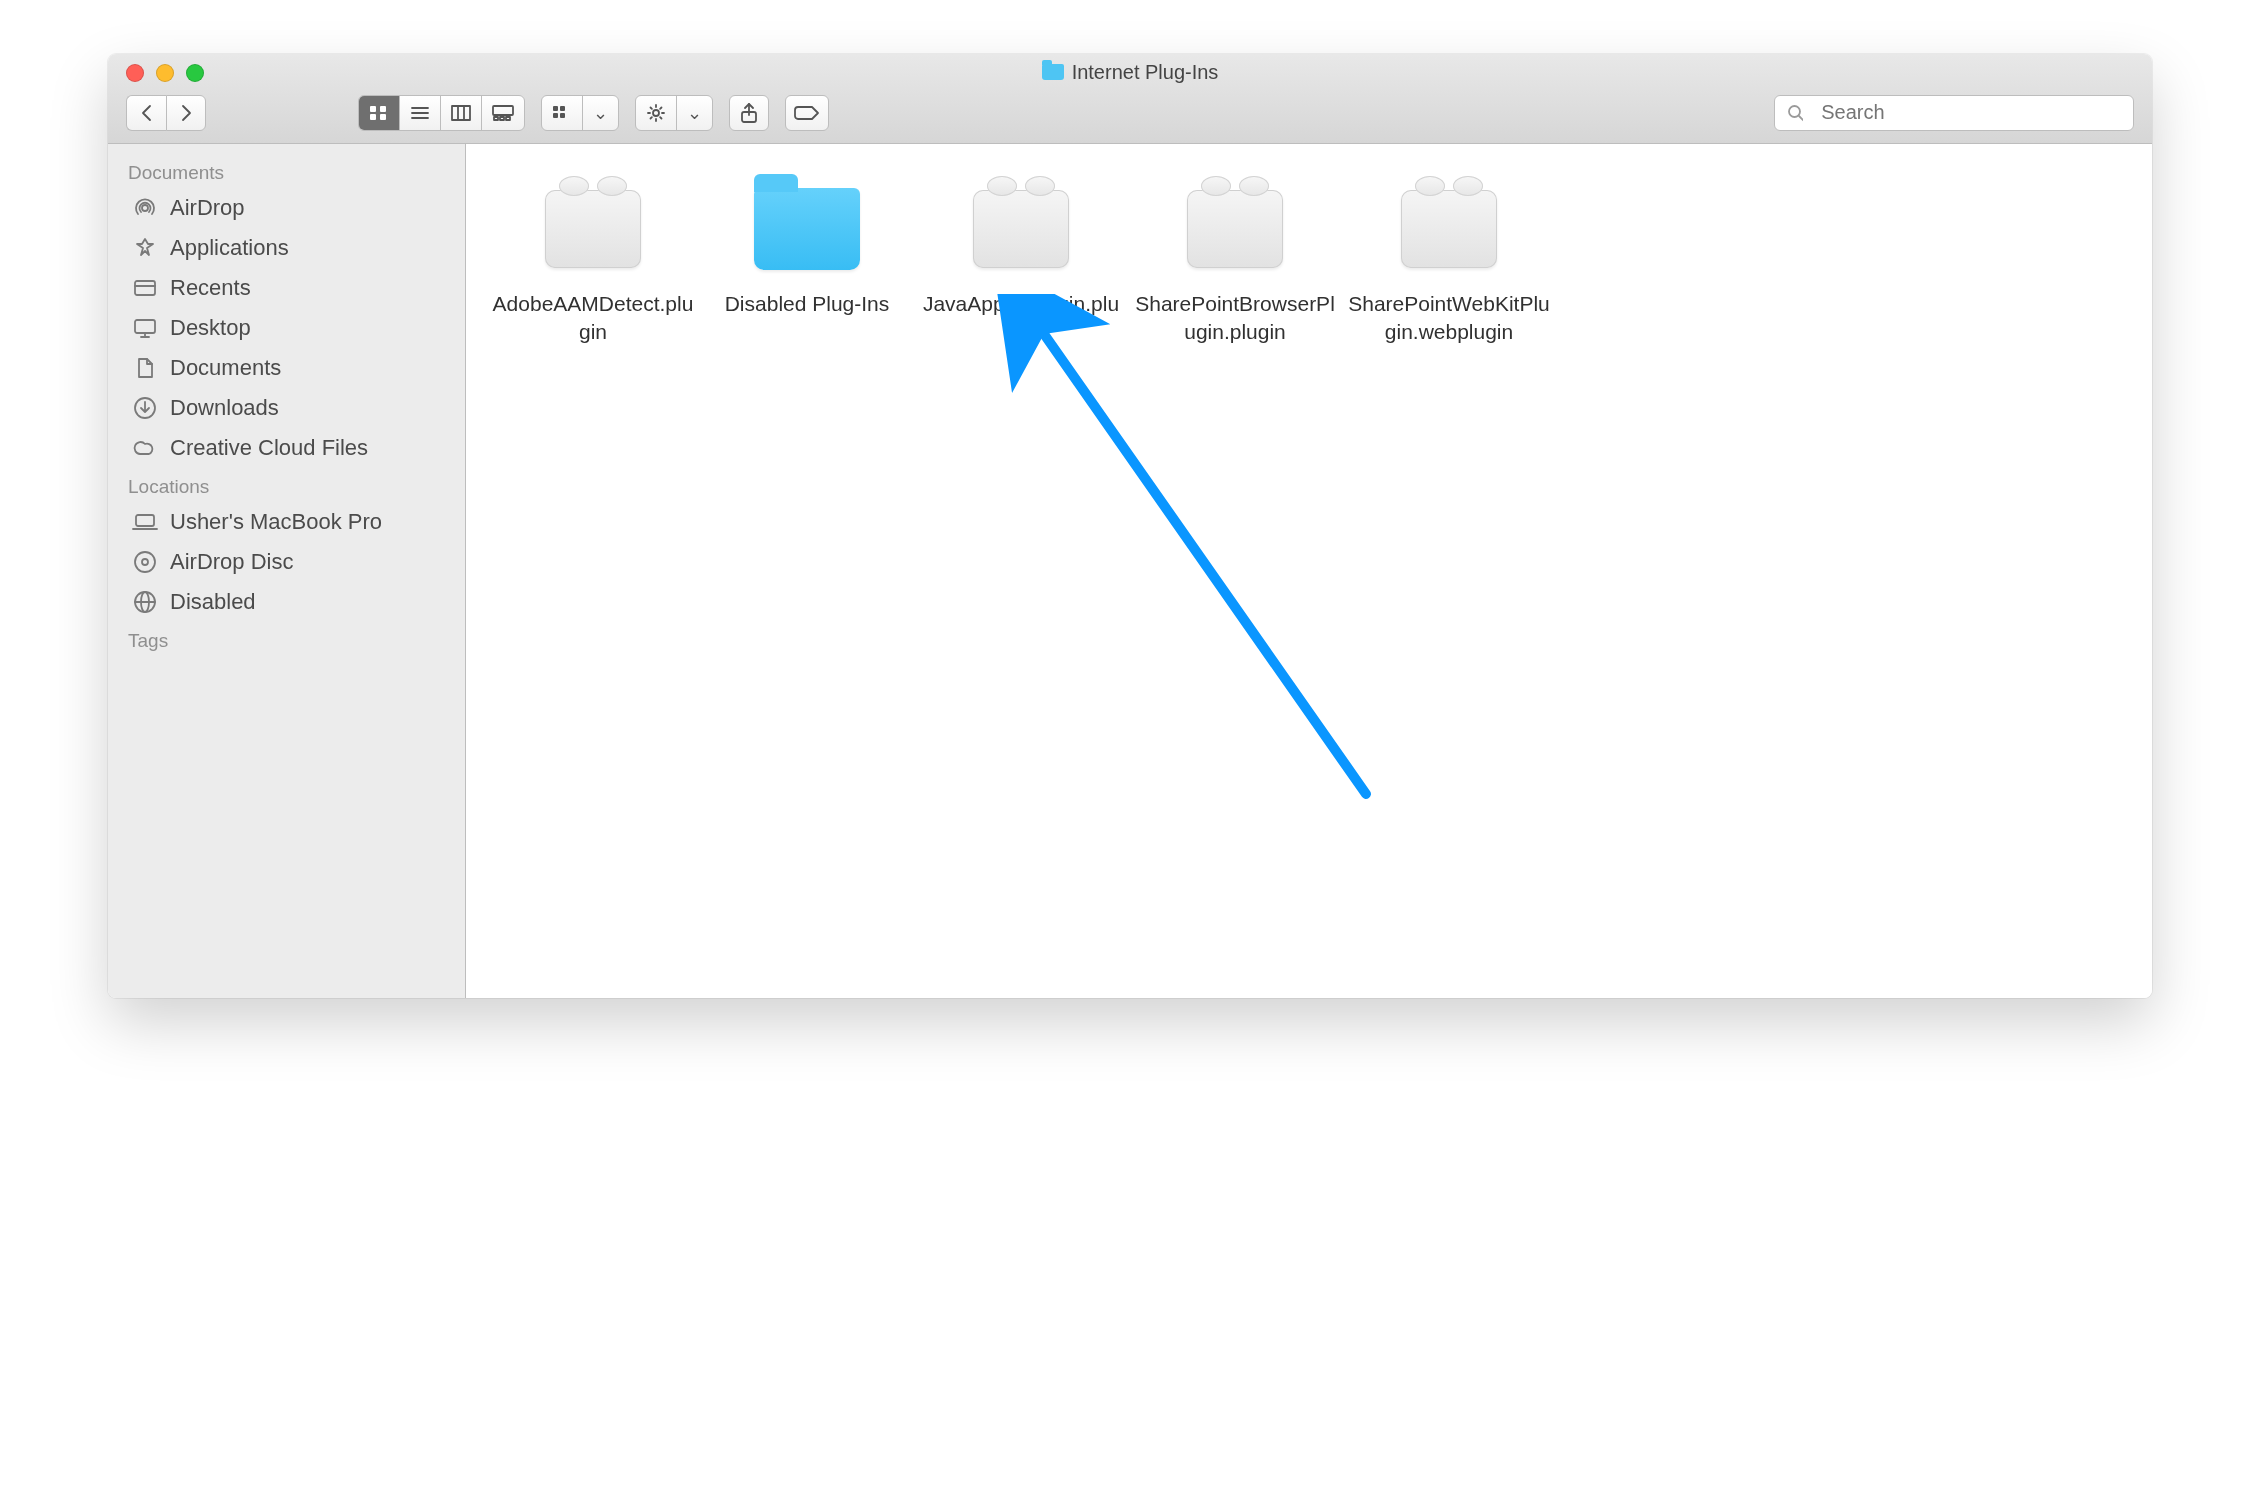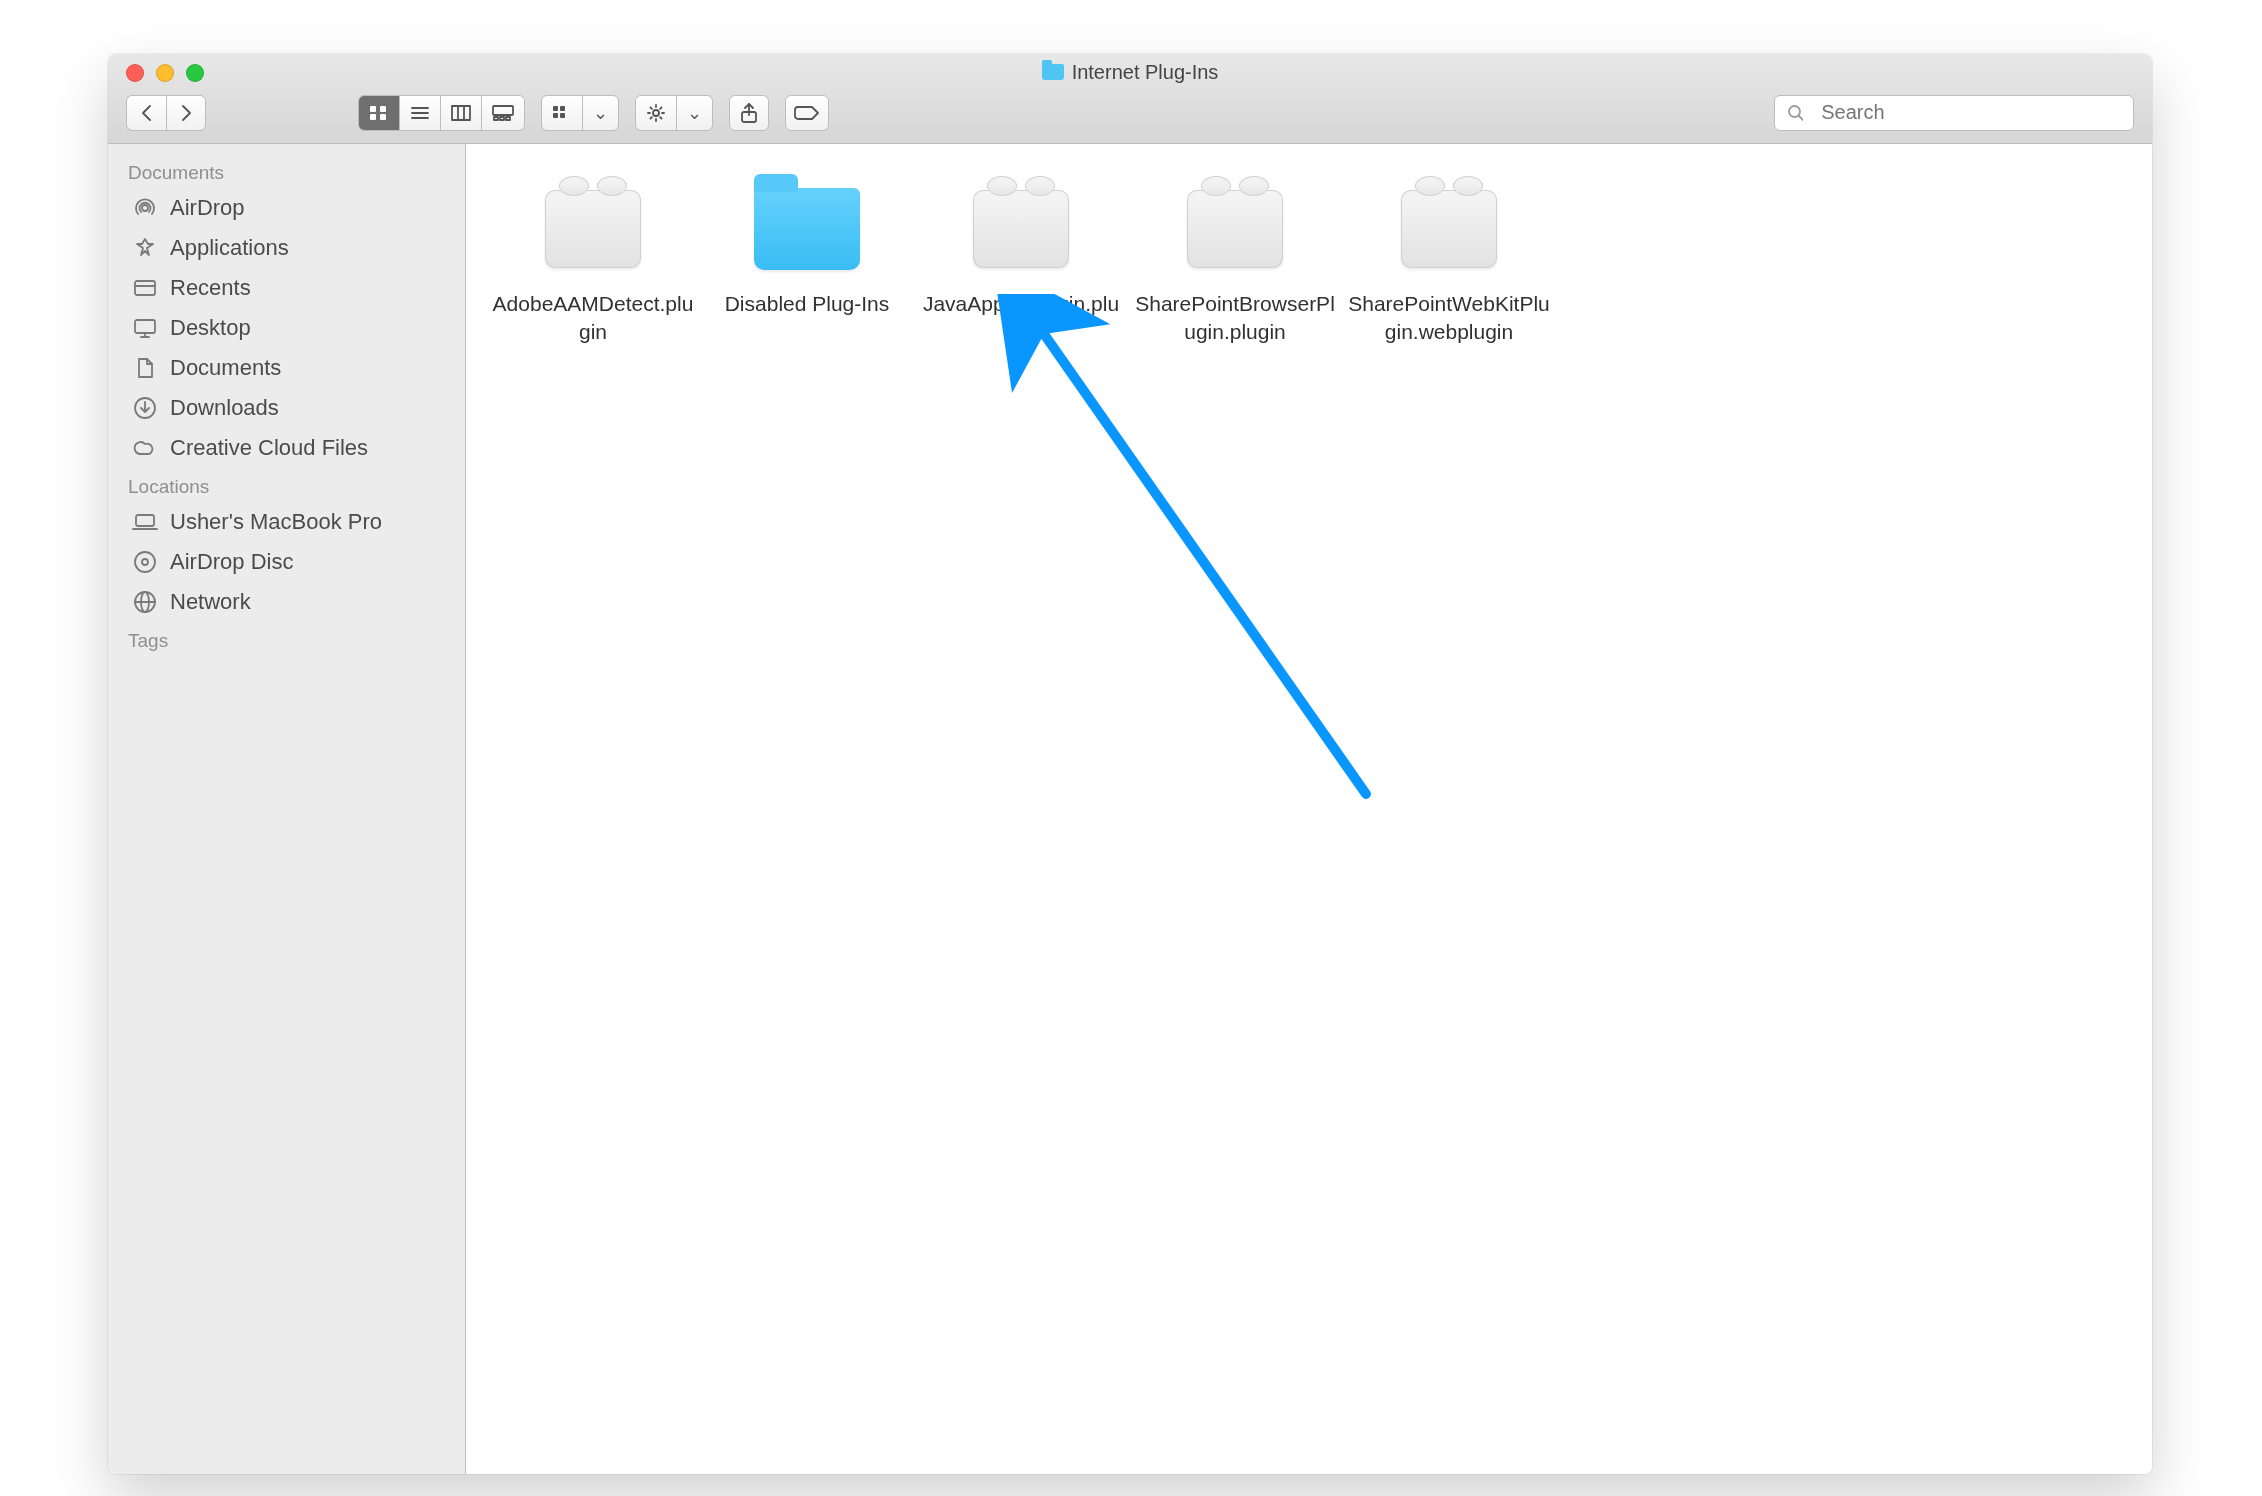--- a/index.html
+++ b/index.html
@@ -20,21 +20,21 @@
     font-family: -apple-system, "Helvetica Neue", Arial, sans-serif;
     background: #ffffff;
     display:flex; align-items:flex-start; justify-content:center;
     font-size: 22px;
     color:#303030;
   }
   .page { width:2262px; height:1496px; position:relative; }
   .window {
     position:absolute;
     top: 54px; left: 108px;
-    width: 2044px; height: 1420px;
+    width: 2044px; height: 944px;
     background: var(--content-bg);
     border-radius: var(--window-radius);
     box-shadow: var(--shadow);
     overflow:hidden;
     display:flex; flex-direction:column;
   }
   
   .titlebar {
     height: 90px;
     background: var(--toolbar-bg);
@@ -426,21 +426,21 @@
         <div class="sb-item">
           <span class="icon">
             <svg width="24" height="24">
                 <g class="stroke">
                   <circle cx="12" cy="12" r="10"></circle>
                   <ellipse cx="12" cy="12" rx="4" ry="10"></ellipse>
                   <line x1="2" y1="12" x2="22" y2="12"></line>
                 </g>
               </svg>
           </span>
-          <span>Network</span>
+          <span>Disabled</span>
         </div>
 
         <div class="sb-header">Tags</div>
       </div>
 
       <div class="content">
 
         <div class="file">
           <div class="thumb">
               <div class="plugin-brick"></div>

